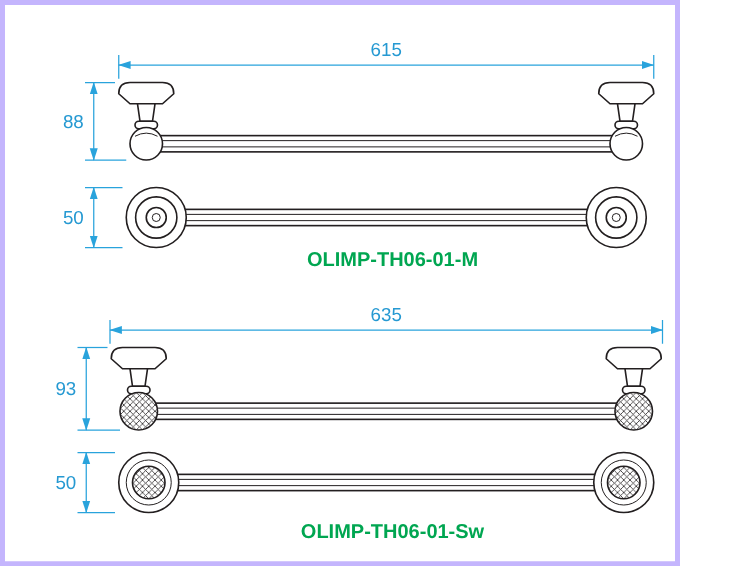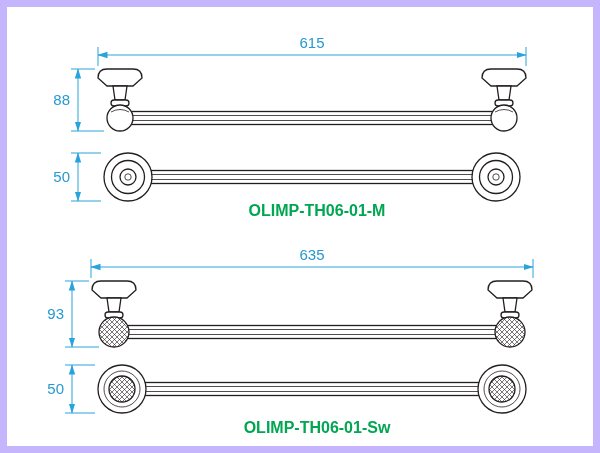--- a/index.html
+++ b/index.html
@@ -1,21 +1,21 @@
 <!DOCTYPE html>
 <html><head>
 <meta charset="utf-8">
 <style>
   html,body { margin:0; padding:0; background:#fff; }
   .canvas {
     position:relative;
-    width:600px; height:453px;
+    width:544px; height:453px;
     box-sizing:border-box;
     background:#ffffff;
-    border:7px solid #c4b5fd;
+    border:4px solid #c4b5fd;
     font-family:"Liberation Sans", sans-serif;
   }
   svg { display:block; }
   .dim-line   { stroke:#29a3dc; stroke-width:1; fill:none; }
   .ext-line   { stroke:#29a3dc; stroke-width:1; fill:none; }
   .dim-text   { fill:#2599d2; font-size:15px; font-family:"Liberation Sans", sans-serif; }
   .label-text { fill:#00a651; font-size:16px; font-weight:bold; font-family:"Liberation Sans", sans-serif; }
   .draw       { stroke:#231f20; stroke-width:1.3; fill:#ffffff; }
   .draw-thin  { stroke:#231f20; stroke-width:0.8; fill:none; }
 </style>

